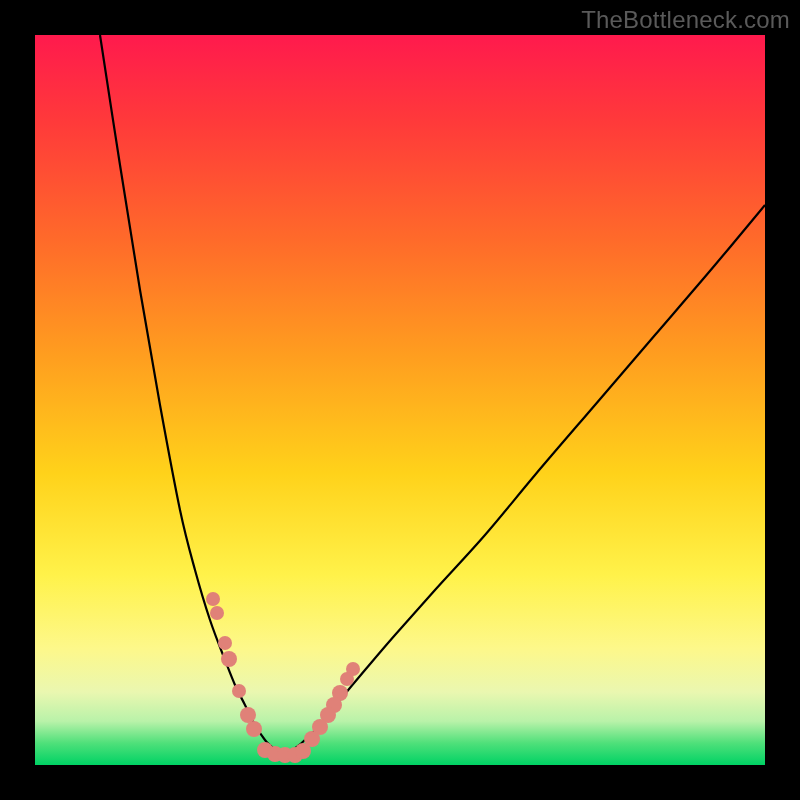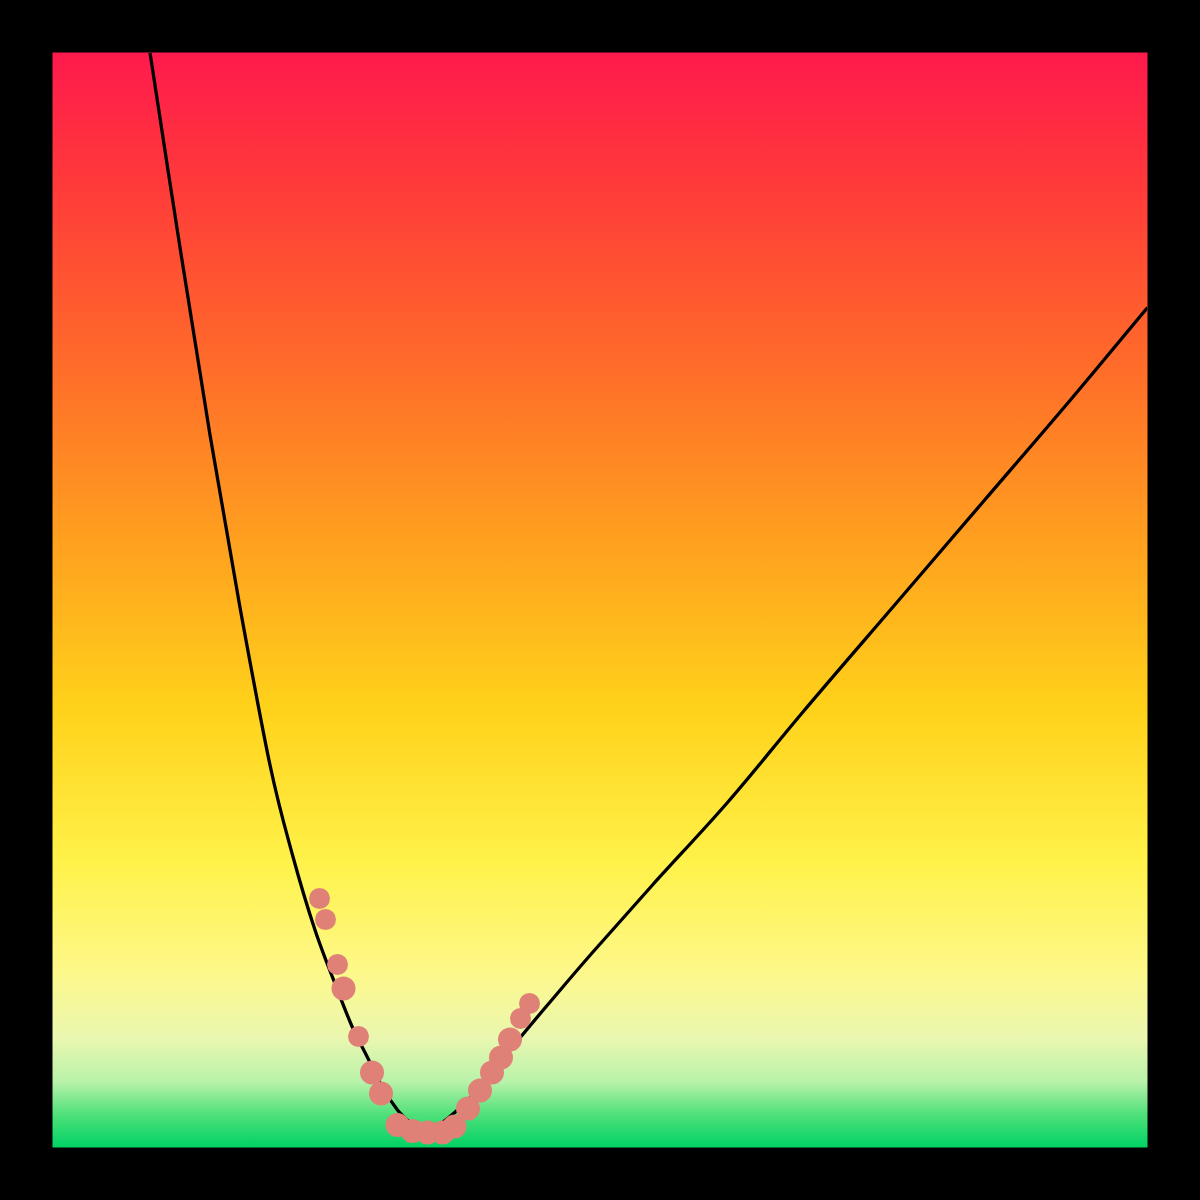--- a/index.html
+++ b/index.html
@@ -62,20 +62,21 @@
   }
   .bead, .bead-cap {
     fill: #e08178;
     stroke: none;
   }
 </style>
 </head>
 <body>
 
 <div class="frame">
+  <div class="watermark">TheBottleneck.com</div>
   <div class="plot-area">
     <svg class="curves" viewBox="0 0 730 730">
       <path id="left-curve" class="curve" d="M 65 0 C 68.3 21.7, 78.3 87.5, 85 130 C 91.7 172.5, 98.3 215.0, 105 255 C 111.7 295.0, 118.3 333.3, 125 370 C 131.7 406.7, 139.2 447.5, 145 475 C 150.8 502.5, 155.0 516.7, 160 535 C 165.0 553.3, 170.0 570.0, 175 585 C 180.0 600.0, 185.8 614.2, 190 625 C 194.2 635.8, 196.7 642.5, 200 650 C 203.3 657.5, 206.7 663.3, 210 670 C 213.3 676.7, 216.7 684.2, 220 690 C 223.3 695.8, 226.7 700.8, 230 705 C 233.3 709.2, 238.3 713.3, 240 715"></path>
       <path id="right-curve" class="curve" d="M 730 170 C 721.7 180.0, 698.3 208.3, 680 230 C 661.7 251.7, 640.0 276.7, 620 300 C 600.0 323.3, 580.0 346.7, 560 370 C 540.0 393.3, 518.3 418.3, 500 440 C 481.7 461.7, 466.7 480.8, 450 500 C 433.3 519.2, 415.0 538.3, 400 555 C 385.0 571.7, 371.7 586.7, 360 600 C 348.3 613.3, 339.2 624.2, 330 635 C 320.8 645.8, 312.5 655.8, 305 665 C 297.5 674.2, 290.8 683.3, 285 690 C 279.2 696.7, 274.5 700.8, 270 705 C 265.5 709.2, 260.0 713.3, 258 715"></path>
       <path id="valley-floor" class="curve" d="M 240 718 L 258 718"></path>
       <g id="beads-left">
           <circle cx="178" cy="564" r="7" class="bead"></circle>
           <circle cx="182" cy="578" r="7" class="bead"></circle>
           <circle cx="190" cy="608" r="7" class="bead"></circle>
           <circle cx="194" cy="624" r="8" class="bead"></circle>

